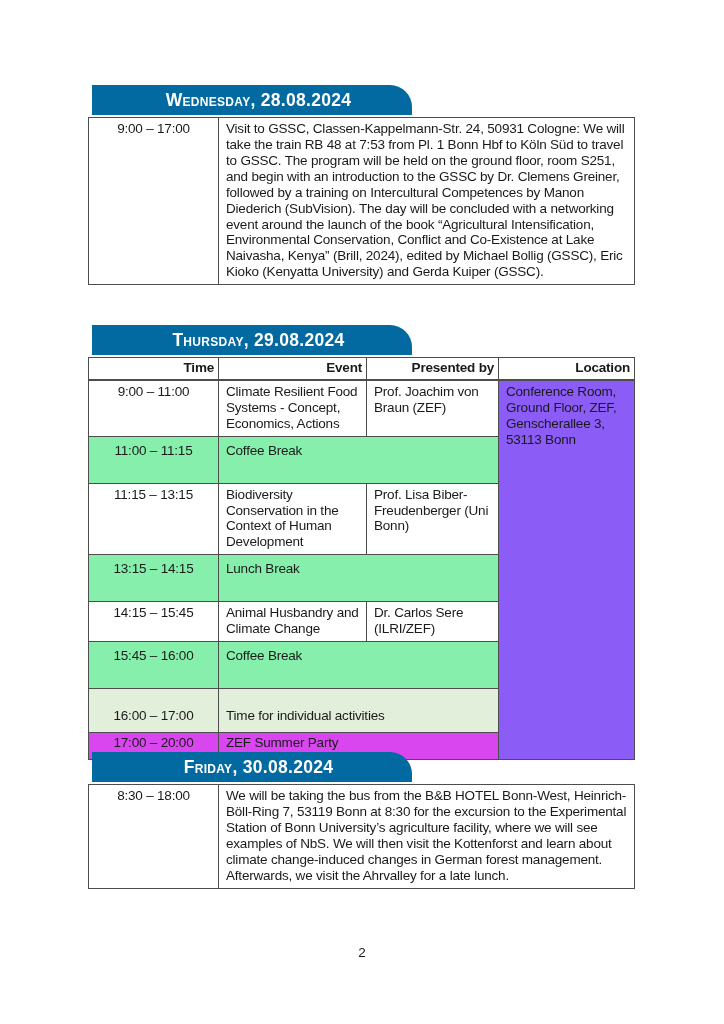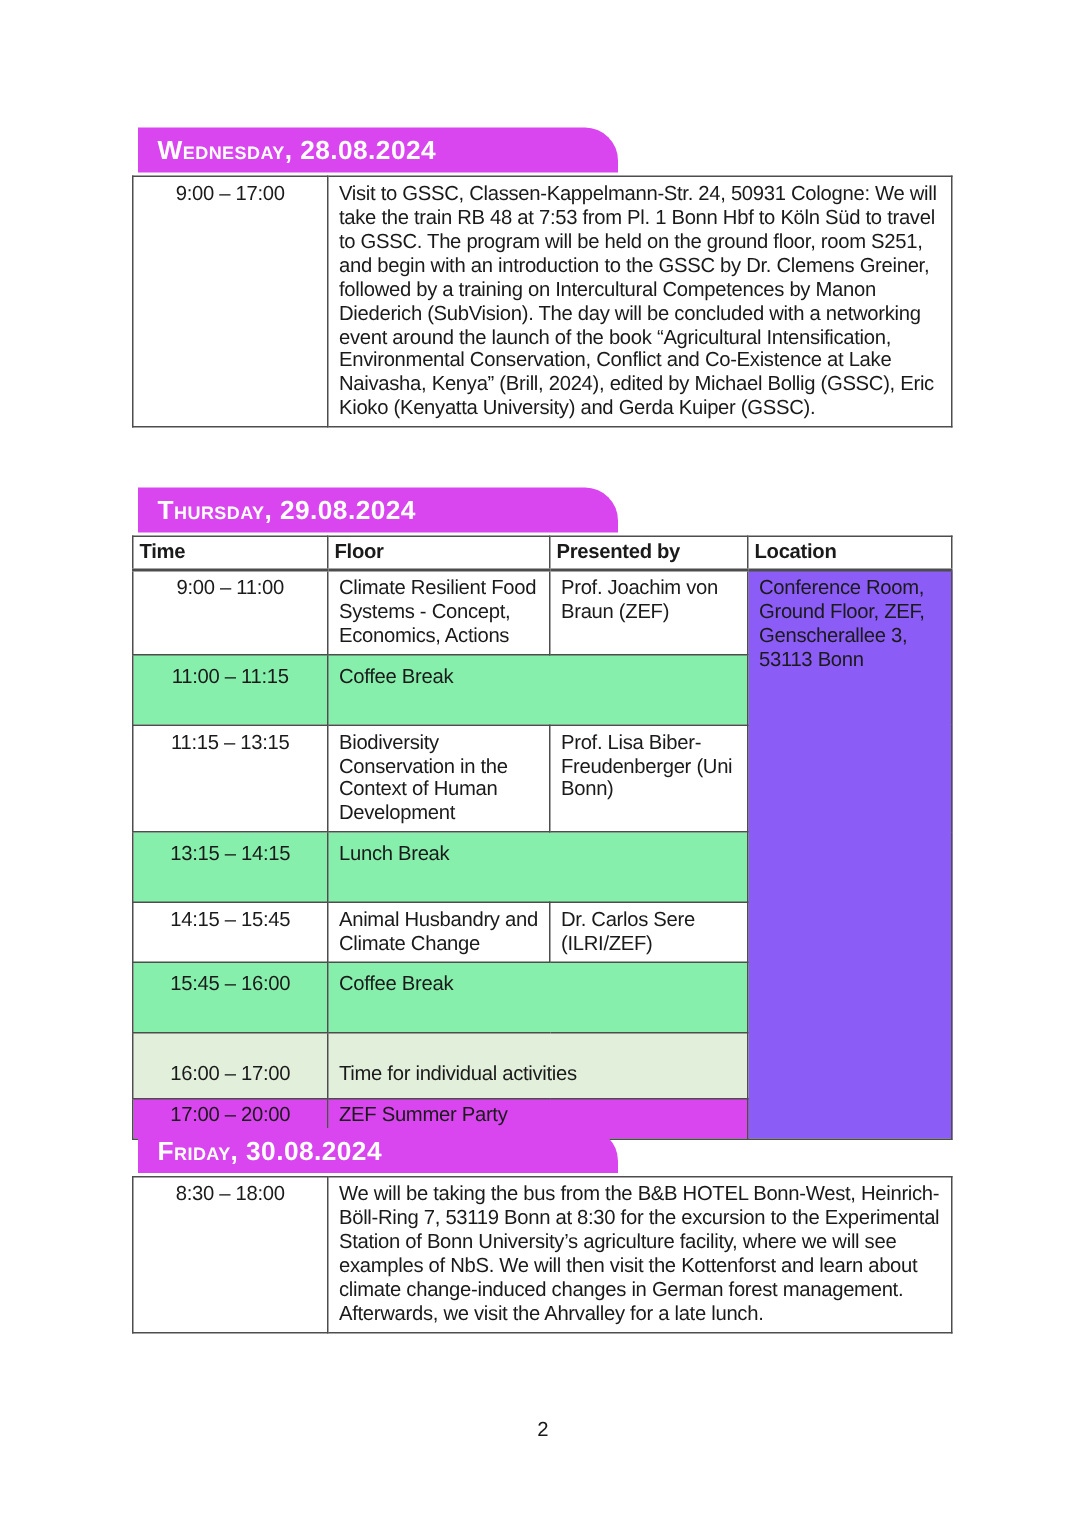--- a/index.html
+++ b/index.html
@@ -11,23 +11,23 @@
     overflow:hidden;
   }
   .day-section { position:absolute; left:88px; width:547px; }
   .sec-wed { top:85px; }
   .sec-thu { top:325px; }
   .sec-fri { top:752px; }
 
   .day-banner {
     margin-left:4px;
     width:320px; height:30px;
-    background:#d946ef;
+    background:#0369a1;
     border-top-right-radius:22px;
-    display:flex; align-items:center;
+    display:flex; align-items:center;justify-content:center;
   }
   .day-title {
     font-variant:small-caps;
     color:#ffffff;
     font-weight:bold;
     font-size:17.5px;
     padding-left:13px;
     letter-spacing:0.3px;
     white-space:nowrap;
   }
@@ -41,21 +41,21 @@
   }
   table.schedule td, table.schedule th {
     border:1px solid #4d4d4d;
     vertical-align:top;
     font-size:13.5px;
     letter-spacing:-0.2px;
     line-height:1.18;
     padding:3px 7px 4px 7px;
   }
   table.schedule th {
-    text-align:left;
+    text-align:right;
     font-weight:bold;
     border-bottom-width:2px;
     padding:2px 4px 3px 4px;
   }
   td.time-cell { text-align:center; white-space:nowrap; }
   td.desc-cell { line-height:1.3; padding:3px 8px 5px 8px; }
 
   tr.row-break td { background:#86efac; padding-top:6px; padding-bottom:24px;margin-left:42px; }
   tr.row-green td { background:#e2efda; padding-top:19px; padding-bottom:8px; }
   tr.row-blue  td { background:#d946ef; padding-top:2px; padding-bottom:8px; }
@@ -99,21 +99,21 @@
   <table class="schedule">
     <colgroup>
         <col style="width:130px">
         <col style="width:148px">
         <col style="width:132px">
         <col>
       </colgroup>
     <thead>
       <tr>
         <th>Time</th>
-        <th>Floor</th>
+        <th>Event</th>
         <th>Presented by</th>
         <th>Location</th>
       </tr>
     </thead>
     <tbody>
       <tr>
         <td class="time-cell">9:00 – 11:00</td>
         <td>Climate Resilient Food Systems - Concept, Economics, Actions</td>
         <td>Prof. Joachim von Braun (ZEF)</td>
         <td class="location-cell" rowspan="8">Conference Room, Ground Floor, ZEF, Genscherallee 3, 53113 Bonn</td>

